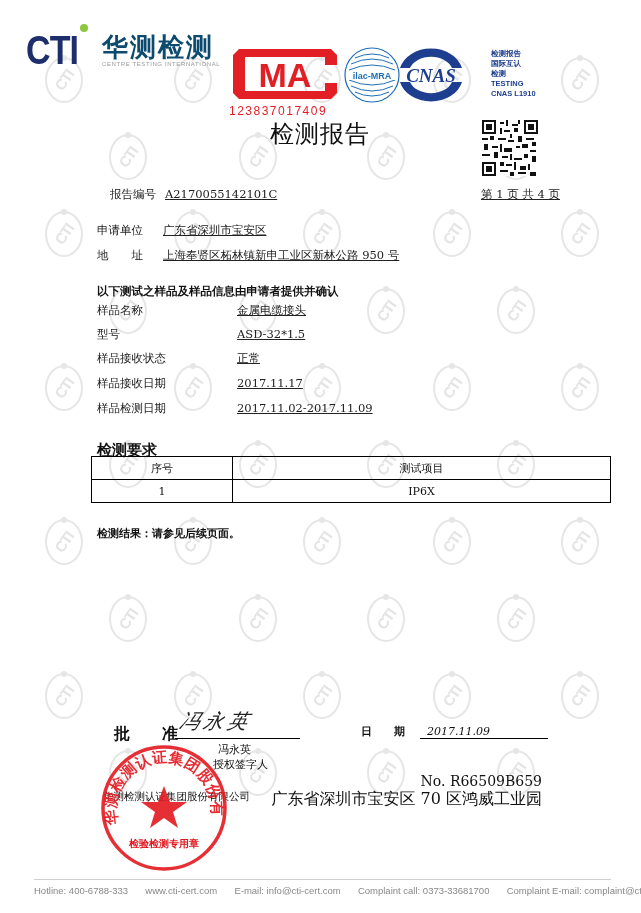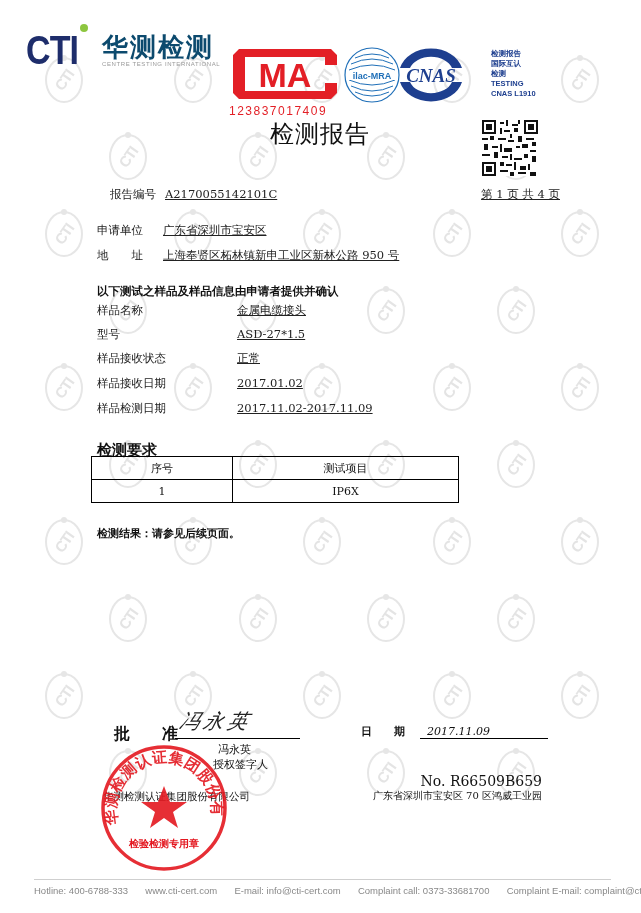--- a/index.html
+++ b/index.html
@@ -4,21 +4,21 @@
 <style>
   html,body{margin:0;padding:0;background:#fff;}
   body{width:641px;height:913px;position:relative;overflow:hidden;font-family:"DejaVu Serif","Liberation Serif",serif;color:#111;}
   .abs{position:absolute;}
   .wm{position:absolute;width:38px;height:46px;border:2px solid #e6e6e6;border-radius:50%;box-sizing:border-box;}
   .wm span{position:absolute;left:50%;top:50%;transform:translate(-50%,-50%) rotate(-55deg);font:bold 15px "Liberation Sans",sans-serif;color:#e4e4e4;letter-spacing:-1px;}
   .wm:before{content:"";position:absolute;top:-4px;left:50%;margin-left:-3px;width:6px;height:6px;border-radius:50%;background:#e6e6e6;}
   .sans{font-family:"Liberation Sans","DejaVu Sans",sans-serif;}
   .lbl{font-size:11.5px;color:#222;}
   .val{font-size:11.5px;color:#222;text-decoration:underline;}
-  table.req{border-collapse:collapse;position:absolute;left:91px;top:456px;width:368px;border-radius:6px;}
+  table.req{border-collapse:collapse;position:absolute;left:91px;top:456px;width:520px;border-radius:6px;}
   table.req td{border:1.5px solid #000;font-size:11px;text-align:center;height:22px;padding:0;}
   .footer{font-size:9.5px;color:#888;font-family:"Liberation Sans",sans-serif;}
 </style>
 </head>
 <body>
 
 <div id="wm-layer">
     <div class="wm" style="left: 45px; top: 57px;">
       <span>CTI</span>
     </div>
@@ -261,25 +261,25 @@
 <div class="abs lbl" style="left:97px;top:223px;">申请单位</div>
 <div class="abs val" style="left:163px;top:223px;">广东省深圳市宝安区</div>
 <div class="abs lbl" style="left:97px;top:248px;">地　　址</div>
 <div class="abs val" style="left:163px;top:248px;">上海奉贤区柘林镇新申工业区新林公路 950 号</div>
 
 <div class="abs" style="left:97px;top:284px;font-size:11.5px;font-weight:bold;">以下测试之样品及样品信息由申请者提供并确认</div>
 <div>
   <div class="abs lbl" style="left:97px;top:303px;">样品名称</div>
   <div class="abs val" style="left:237px;top:303px;">金属电缆接头</div>
   <div class="abs lbl" style="left:97px;top:327px;">型号</div>
-  <div class="abs val" style="left:237px;top:327px;">ASD-27*1.5</div>
+  <div class="abs val" style="left:237px;top:327px;">ASD-32*1.5</div>
   <div class="abs lbl" style="left:97px;top:351px;">样品接收状态</div>
   <div class="abs val" style="left:237px;top:351px;">正常</div>
   <div class="abs lbl" style="left:97px;top:376px;font-family:Liberation Serif, serif;">样品接收日期</div>
-  <div class="abs val" style="left:237px;top:376px;">2017.01.02</div>
+  <div class="abs val" style="left:237px;top:376px;">2017.11.17</div>
   <div class="abs lbl" style="left:97px;top:401px;">样品检测日期</div>
   <div class="abs val" style="left:237px;top:401px;">2017.11.02-2017.11.09</div>
 </div>
 
 <div class="abs" style="left:97px;top:441px;font-size:15px;font-weight:bold;">检测要求</div>
 <table class="req">
   <tbody>
       <tr>
     <td style="width:140px;">序号</td>
     <td>测试项目</td>
@@ -309,21 +309,21 @@
     <text font-family="DejaVu Sans, sans-serif" font-weight="bold" font-size="15" fill="#e3171f" opacity="0.9" letter-spacing="0.5"><textPath href="#sealarc">华测检测认证集团股份有限公司</textPath></text>
     <polygon points="64,42 70,58 87,58 73,68 78,84 64,74 50,84 55,68 41,58 58,58" fill="#e3171f" opacity="0.9"></polygon>
     <text x="64" y="103" text-anchor="middle" font-family="DejaVu Sans, sans-serif" font-weight="bold" font-size="10" fill="#e3171f">检验检测专用章</text>
   </svg>
 </div>
 
 <div class="abs" style="left:361px;top:724px;font-size:11px;font-weight:bold;">日　　期</div>
 <div class="abs" style="left:427px;top:725px;font-size:11px;font-style:italic;">2017.11.09</div>
 <div class="abs" style="left:420px;top:738px;width:128px;border-top:1px solid #000;"></div>
 <div class="abs" style="right:99px;top:773px;font-size:14px;">No.  R66509B659</div>
-<div class="abs" style="right:99px;top:789px;font-size:10px;">广东省深圳市宝安区 70 区鸿威工业园</div>
+<div class="abs" style="right:99px;top:789px;font-size:16px;">广东省深圳市宝安区 70 区鸿威工业园</div>
 
 <div class="abs" style="left:34px;top:879px;width:577px;border-top:1px solid #cfcfcf;"></div>
 <div class="abs footer" style="left:34px;top:885px;white-space:nowrap;">
   <span>Hotline: 400-6788-333</span>
   <span style="display:inline-block;width:12px;"></span>
   <span>www.cti-cert.com</span>
   <span style="display:inline-block;width:12px;"></span>
   <span>E-mail: info@cti-cert.com</span>
   <span style="display:inline-block;width:12px;"></span>
   <span>Complaint call: 0373-33681700</span>

